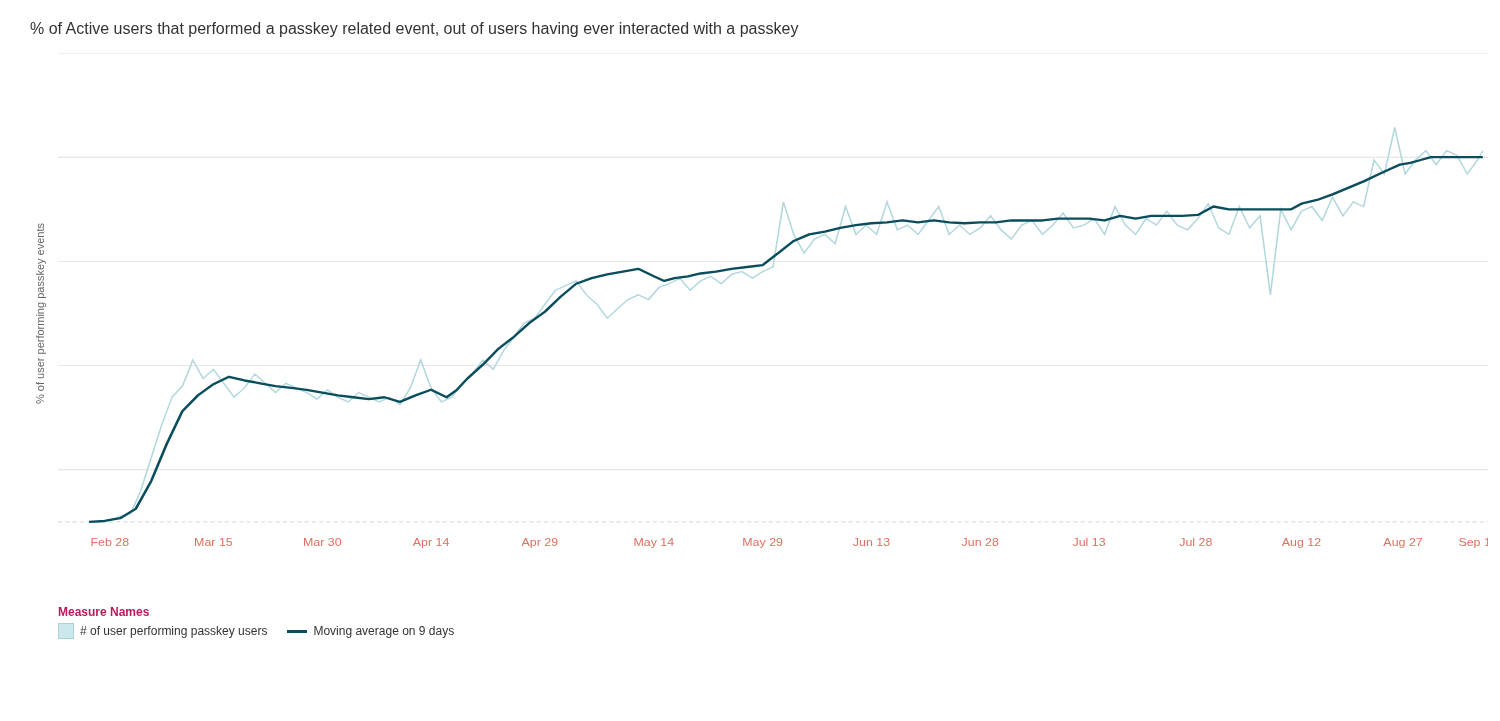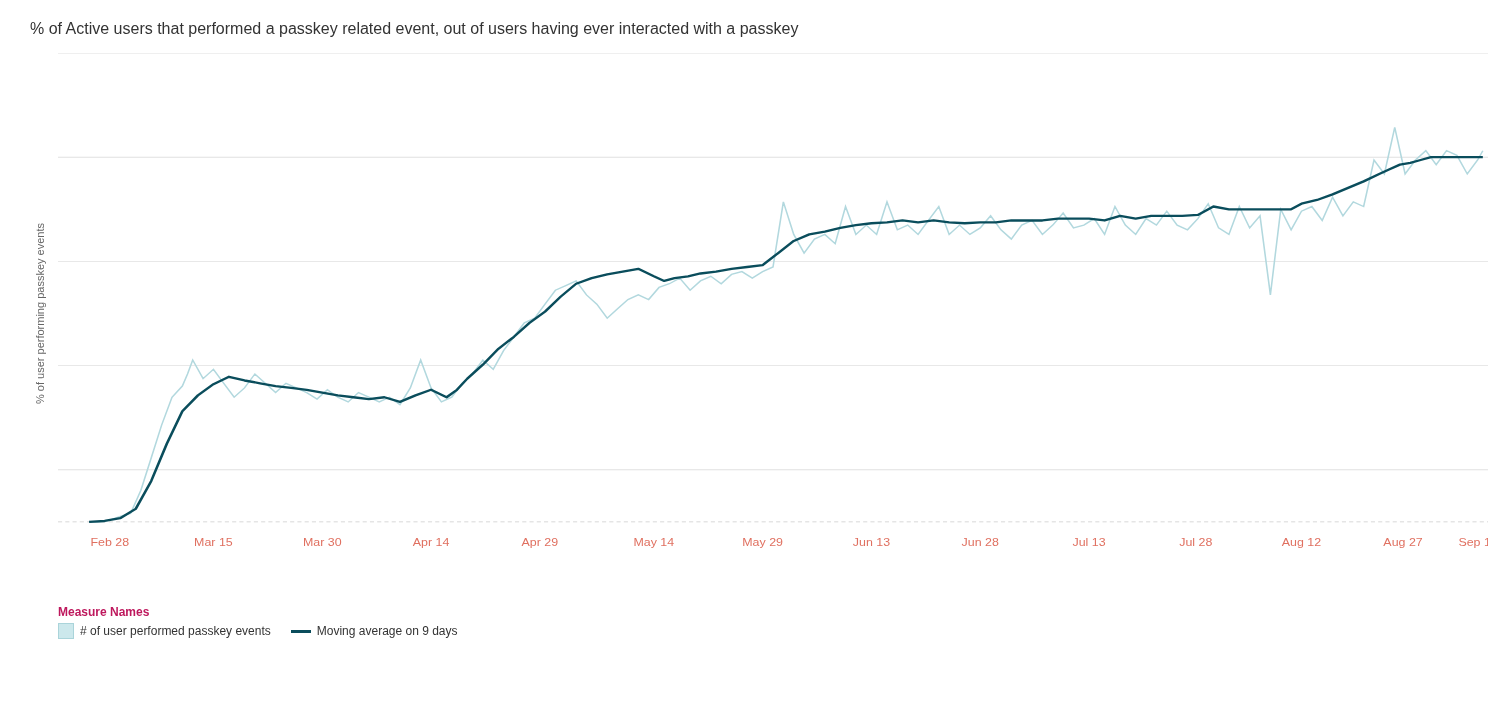--- a/index.html
+++ b/index.html
@@ -361,21 +361,21 @@
             1375,112
           "></polyline>
       </svg>
 
       
       <div class="legend">
         <div class="legend-title">Measure Names</div>
         <div class="legend-items">
           <div class="legend-item">
             <div class="legend-swatch-light"></div>
-            <span># of user performed passkey events</span>
+            <span># of user performing passkey users</span>
           </div>
           <div class="legend-item">
             <div class="legend-line-dark"></div>
             <span>Moving average on 9 days</span>
           </div>
         </div>
       </div>
     </div>
   </div>
 </div>

